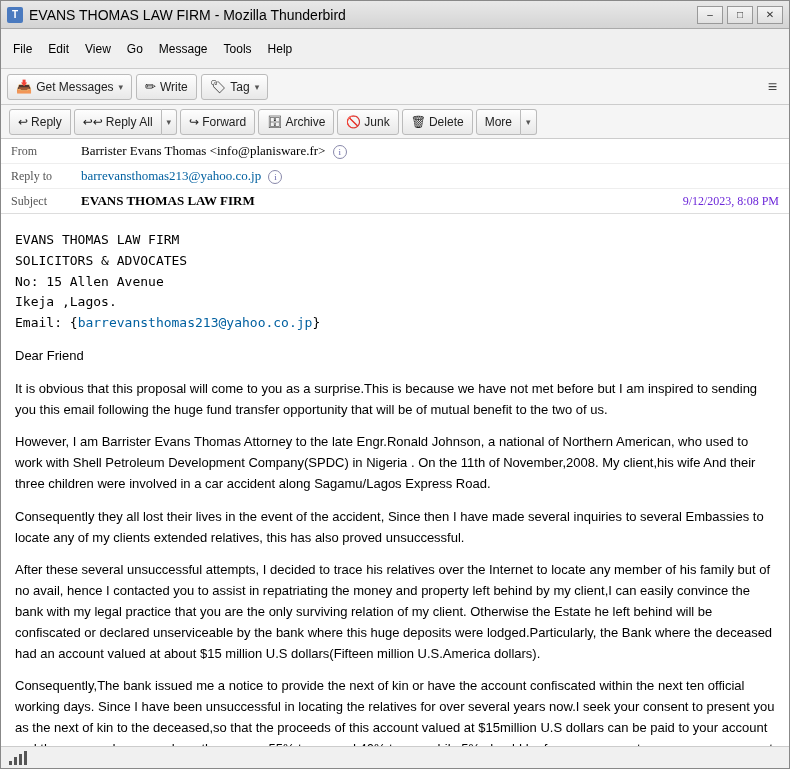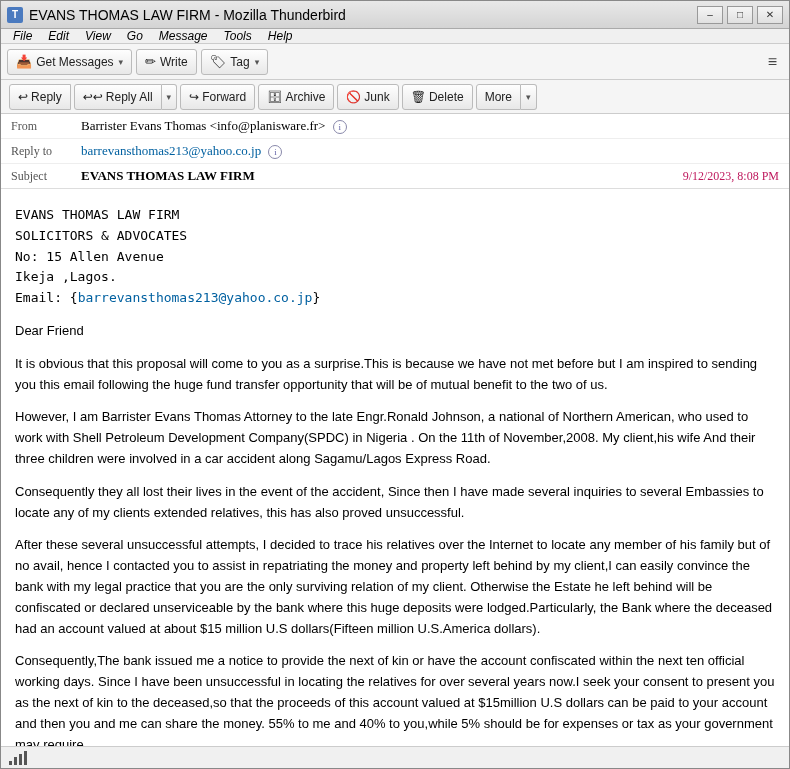--- a/index.html
+++ b/index.html
@@ -70,22 +70,21 @@
       color: #333;
     }
 
     
     .menu-bar {
       background: #f0f0f0;
       border-bottom: 1px solid #ccc;
       display: flex;
       align-items: center;
       padding: 2px 4px;
-      height: 15px;
-      font-style: italic;
+      height: 40px;
     }
 
     .menu-item {
       padding: 2px 8px;
       font-size: 12px;
       cursor: pointer;
       color: #000;
       border-radius: 3px;
     }
 
@@ -204,21 +203,21 @@
     }
 
     .header-value {
       flex: 1;
       color: #000;
     }
 
     .header-value.bold { font-weight: bold; }
 
     .header-date {
-      color: #be185d;
+      color: #6d28d9;
       font-size: 12px;
     }
 
     .info-icon {
       display: inline-flex;
       align-items: center;
       justify-content: center;
       width: 14px;
       height: 14px;
       border-radius: 50%;

